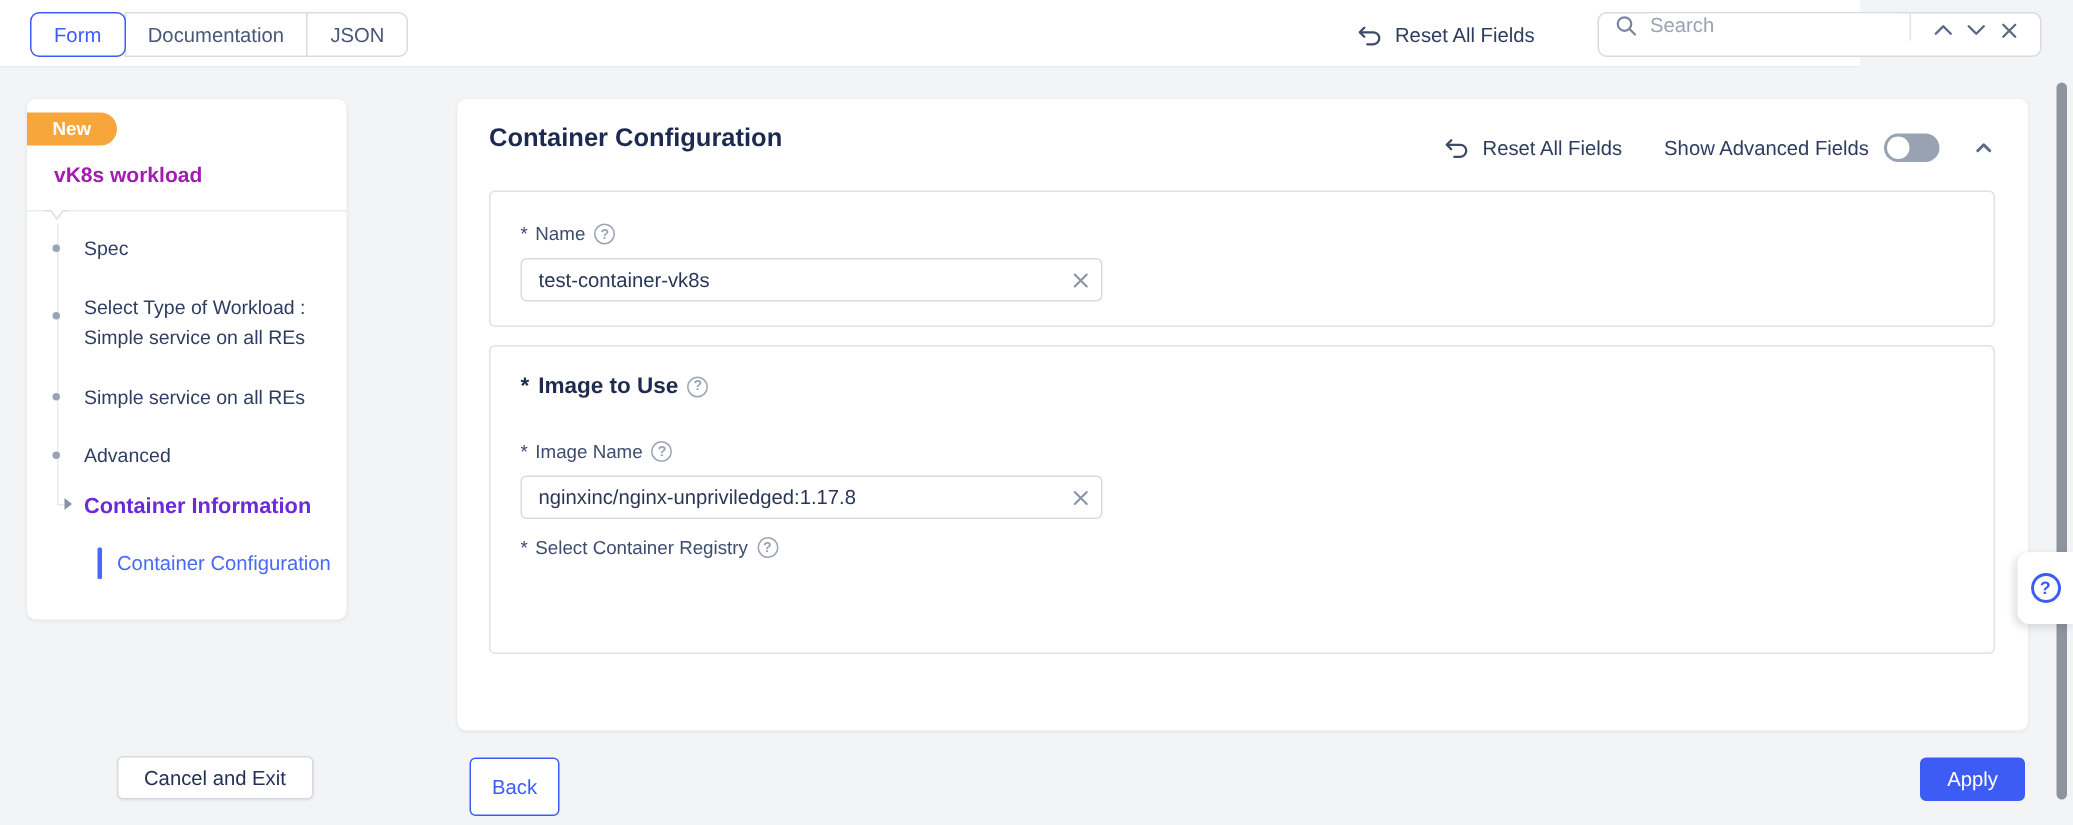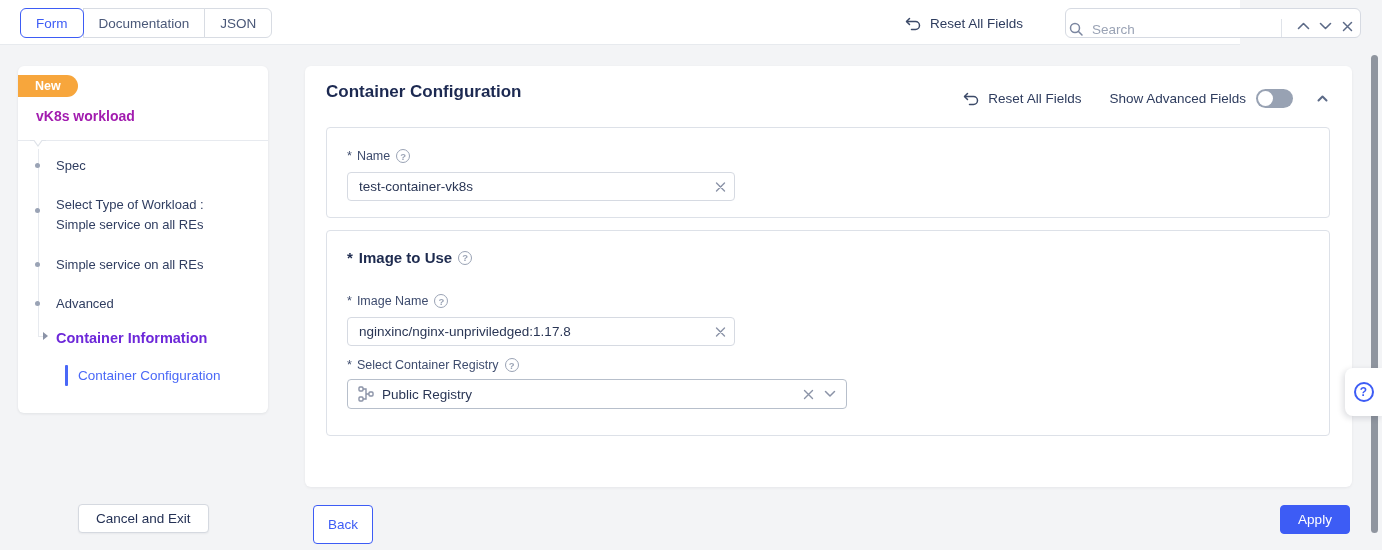--- a/index.html
+++ b/index.html
@@ -16,33 +16,33 @@
   
   .topbar { position:absolute; top:0; left:0; width:1240px; height:45px; background:#ffffff; border-bottom:1px solid #e7eaee; z-index:3; }
   .tabs { position:absolute; left:20px; top:8px; display:flex; }
   .tab { height:30px; padding:0 15px; display:flex; align-items:center; font-size:13.5px; color:#4a5878; background:#fff; border:1px solid #d8dce3; cursor:pointer; margin-left:-1px; }
   .tab:first-child { margin-left:0; border-radius:6px 0 0 6px; }
   .tab:last-child { border-radius:0 6px 6px 0; }
   .tab.mid { border-radius:0; }
   .tab.active { border:1px solid #3d5cf5; color:#3d5cf5; border-radius:6px; z-index:1; }
   .topbar-reset { position:absolute; left:905px; top:8px; height:30px; display:flex; align-items:center; gap:8px; cursor:pointer; }
   .reset-label { font-size:13.5px; color:#2e3c5e; }
-  .searchbox { position:absolute; left:1065px; top:8px; width:296px; height:30px; border:1px solid #d6dae2; border-radius:6px; display:flex; align-items:flex-end; padding:0 2px; background:#fff; }
+  .searchbox { position:absolute; left:1065px; top:8px; width:296px; height:30px; border:1px solid #d6dae2; border-radius:6px; display:flex; align-items:flex-start; padding:0 10px; background:#fff; }
   .searchbox input { border:none; outline:none; flex:1; font-size:13.5px; color:#3a4766; min-width:0; margin-left:8px; font-family:"Liberation Sans",sans-serif; }
   .searchbox input::placeholder { color:#9aa3b5; }
   .search-sep { width:1px; height:18px; background:#dfe3e9; margin:0 10px 0 6px; }
   .sb-btn { width:22px; height:22px; display:flex; align-items:center; justify-content:center; cursor:pointer; }
 
   
   .ic { display:block; }
   .help-icon { width:14px; height:14px; border:1px solid #9aa3b5; border-radius:50%; color:#9aa3b5; font-size:9.5px; font-weight:bold; display:inline-flex; align-items:center; justify-content:center; margin-left:6px; flex:none; }
   .help-icon.blue { width:20px; height:20px; border:2px solid #3d5cf5; color:#3d5cf5; font-size:12px; margin:0; }
 
   
-  .sidecard { position:absolute; left:18px; top:66px; width:250px; height:347px; background:#fff; border-radius:6px; box-shadow:0 1px 3px rgba(16,24,40,.08); z-index:2; }
+  .sidecard { position:absolute; left:18px; top:66px; width:213px; height:347px; background:#fff; border-radius:6px; box-shadow:0 1px 3px rgba(16,24,40,.08); z-index:2; }
   .badge-new { position:absolute; left:0; top:9px; height:22px; padding:0 17px; background:#f7a63c; color:#fff; font-size:12.5px; font-weight:bold; display:flex; align-items:center; border-radius:0 11px 11px 0; }
   .side-title { position:absolute; left:18px; top:42px; font-size:14px; font-weight:bold; color:#a21caf; }
   .side-divider { position:absolute; left:0; top:74px; right:0; display:flex; align-items:flex-start; }
   .sd-line { border-top:1px solid #e7eaef; height:1px; }
   .sd-left { width:12px; } .sd-right { flex:1; }
   .vline { position:absolute; left:20px; top:83px; width:1px; height:188px; background:#e7eaef; }
   .elbow { position:absolute; left:20px; top:270px; width:7px; height:1px; background:#e7eaef; }
   .dot { position:absolute; left:17px; width:5px; height:5px; border-radius:50%; background:#9aa3b5; }
   .side-item { position:absolute; left:38px; font-size:13px; color:#2f3d60; line-height:20px; cursor:pointer; }
   .side-item.bold { font-size:14.5px; font-weight:bold; color:#6d28d9; }
@@ -226,41 +226,20 @@
               <path d="M1.5 1.5 L9.5 9.5 M9.5 1.5 L1.5 9.5"></path>
             </svg>
         </span>
       </div>
 
       <div class="field-label" style="top:127px">
         <span class="req">*</span>
         <span>Select Container Registry</span>
         <span class="help-icon">?</span>
       </div>
-      <div class="selectwrap" style="top:148px">
-        <span>
-          <svg class="ic" width="16" height="16" viewBox="0 0 16 16" fill="none" stroke="#8b93a7" stroke-width="1.4">
-            <rect x="1" y="1" width="4" height="4" rx="1"></rect>
-            <rect x="1" y="11" width="4" height="4" rx="1"></rect>
-            <rect x="11" y="6" width="4" height="4" rx="1"></rect>
-            <path d="M5 3 H8 V8 M8 8 H11 M8 8 V13 H5"></path>
-          </svg>
-        </span>
-        <span class="select-value">Public Registry</span>
-        <span class="select-x">
-          <svg class="ic" width="11" height="11" viewBox="0 0 11 11" fill="none" stroke="#8b93a7" stroke-width="1.4" stroke-linecap="round">
-              <path d="M1.5 1.5 L9.5 9.5 M9.5 1.5 L1.5 9.5"></path>
-            </svg>
-        </span>
-        <span class="select-chev">
-          <svg class="ic" width="12" height="8" viewBox="0 0 12 8" fill="none" stroke="#8b93a7" stroke-width="1.5" stroke-linecap="round" stroke-linejoin="round">
-              <path d="M1.5 1.5 L6 6 L10.5 1.5"></path>
-            </svg>
-        </span>
-      </div>
     </div>
   </div>
 
   <div class="btn btn-cancel">Cancel and Exit</div>
   <div class="btn btn-back">Back</div>
   <div class="btn btn-apply">Apply</div>
 
   <div class="scroll-thumb"></div>
   <div class="help-flyout">
     <span class="help-icon blue">?</span>

